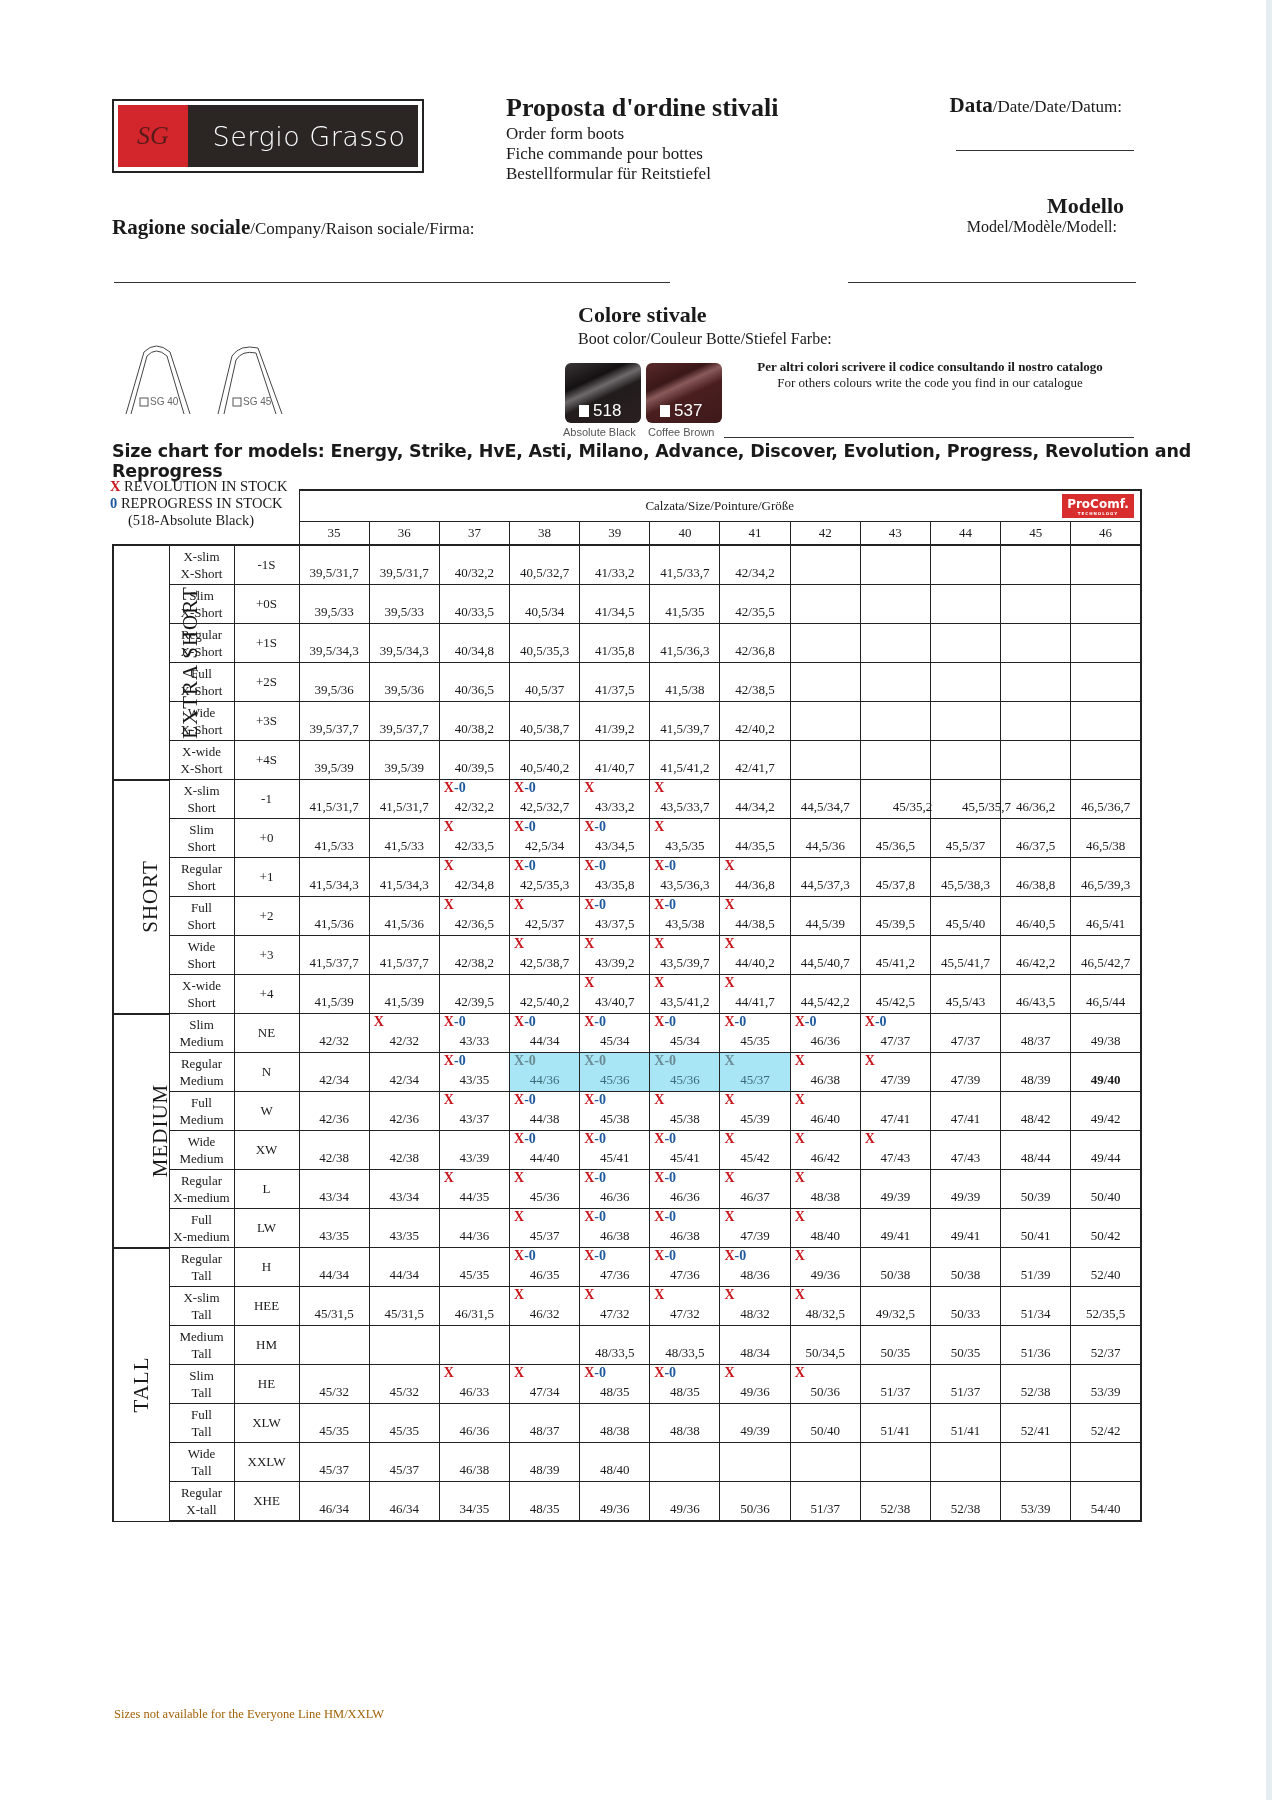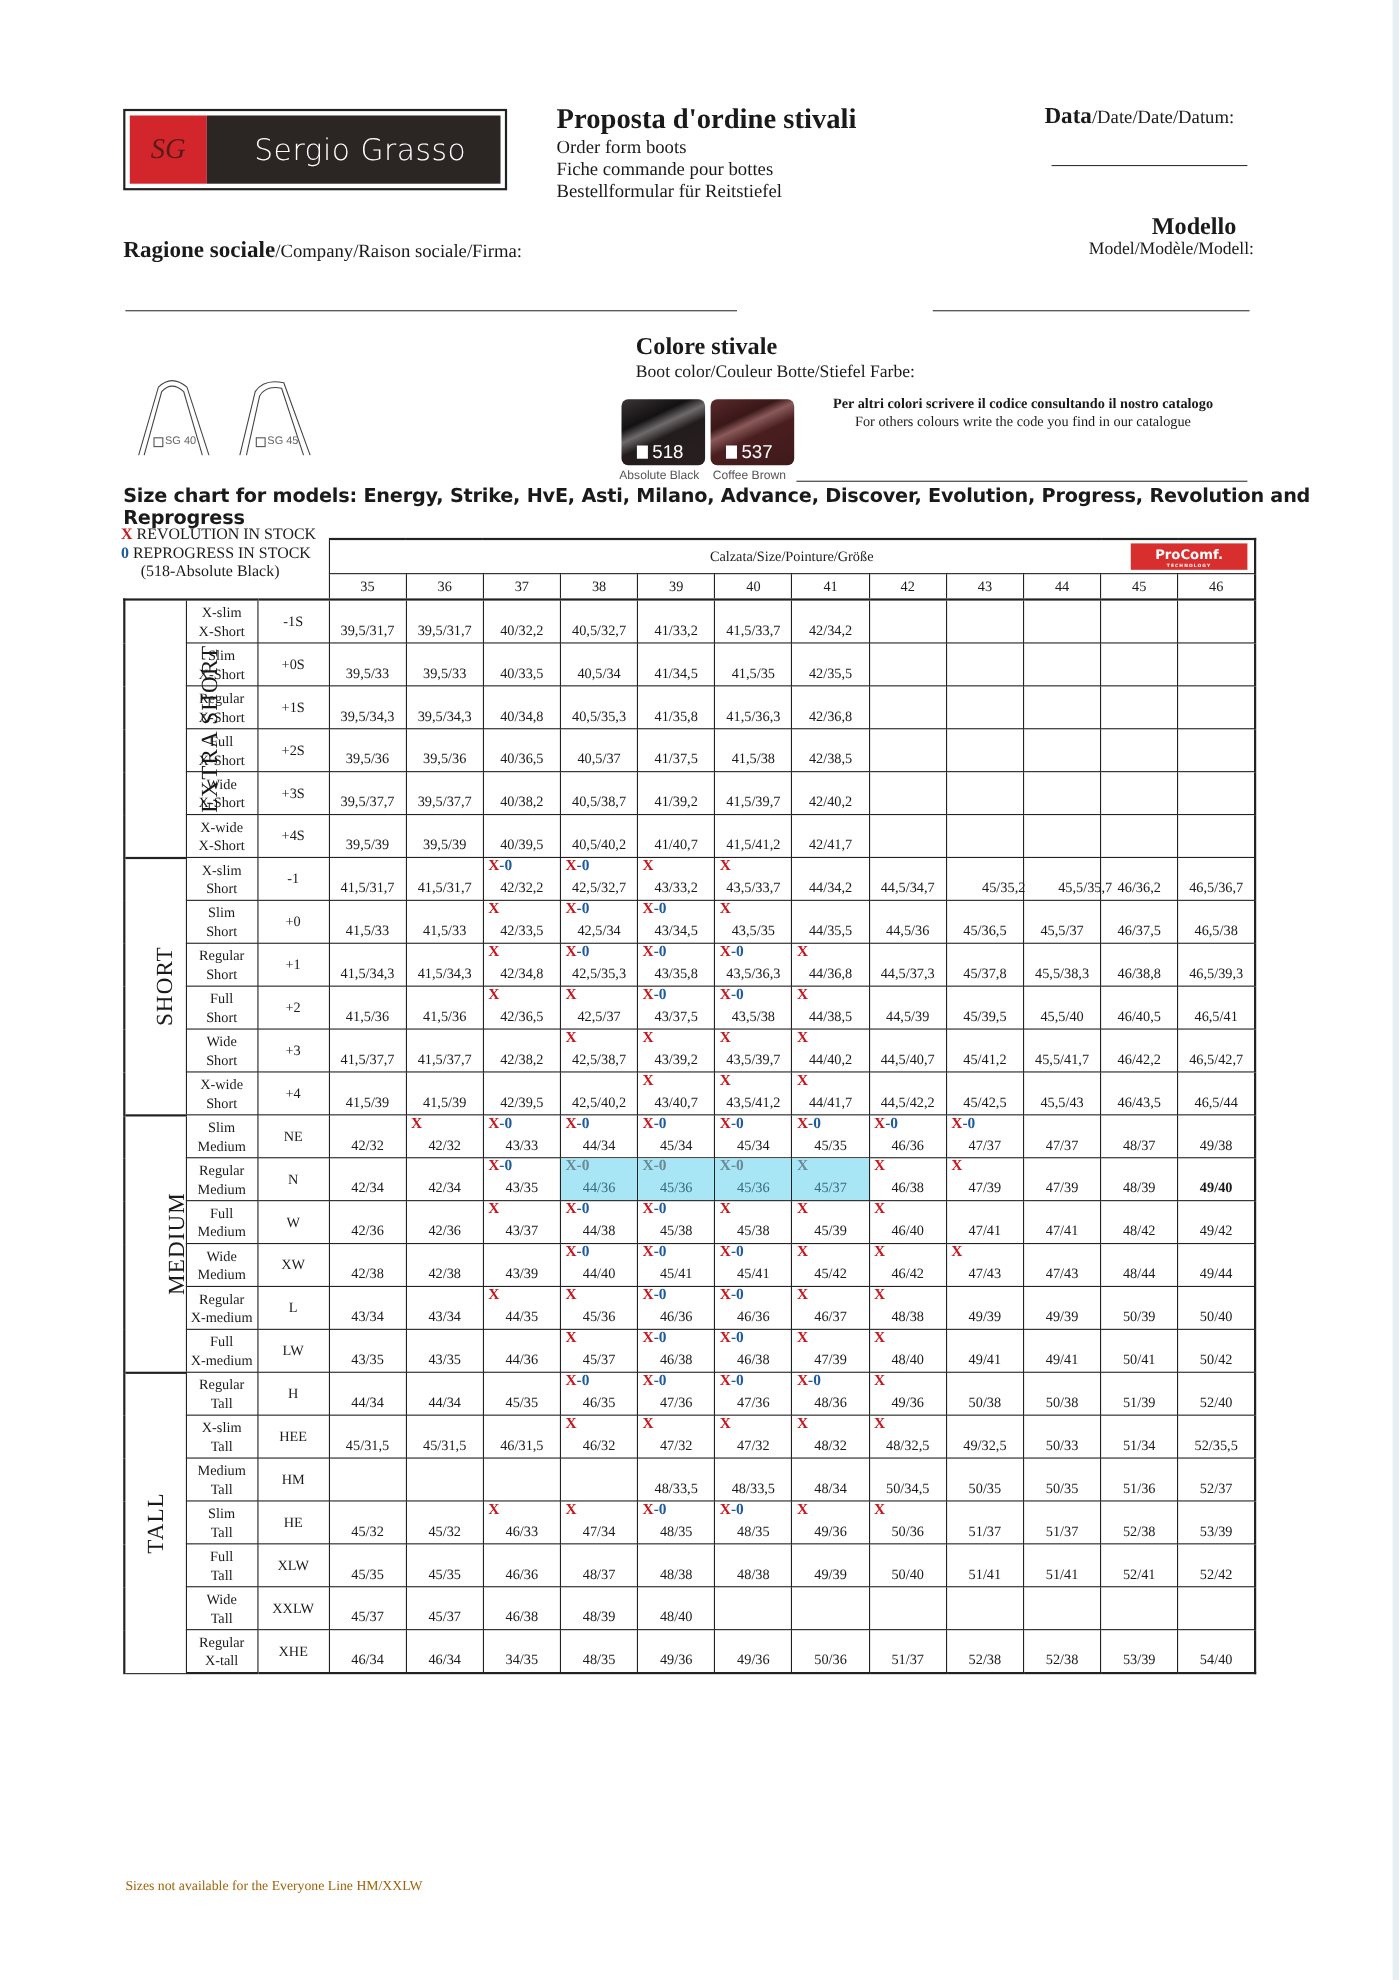--- a/index.html
+++ b/index.html
@@ -1,30 +1,30 @@
 <!DOCTYPE html>
 <html><head>
 <meta charset="utf-8">
 <style>
   html,body{margin:0;padding:0;background:#fff;}
   body{width:1272px;height:1800px;position:relative;overflow:hidden;font-family:"Liberation Serif","DejaVu Serif",serif;color:#1a1a1a;}
   .abs{position:absolute;}
   .right-strip{position:absolute;right:0;top:0;width:6px;height:1800px;background:#e6eef2;}
   
-  .logo{left:112px;top:99px;width:349px;height:74px;border:2px solid #222;box-sizing:border-box;padding:4px;background:#fff;}
+  .logo{left:112px;top:99px;width:312px;height:74px;border:2px solid #222;box-sizing:border-box;padding:4px;background:#fff;}
   .logo-inner{display:flex;width:100%;height:100%;}
   .logo-red{width:70px;background:#d2262c;display:flex;align-items:center;justify-content:center;color:#5a1a1a;font-size:26px;font-style:italic;}
   .logo-dark{flex:1;background:#2b2524;color:#fff;display:flex;align-items:center;justify-content:center;font-family:"DejaVu Sans",sans-serif;font-size:27px;font-weight:200;letter-spacing:0.5px;padding-left:12px;}
   .title-main{left:506px;top:93px;font-size:26px;font-weight:bold;}
   .title-sub{left:506px;font-size:17px;line-height:20px;}
   .data-label{right:150px;top:93px;font-size:17px;}
   .data-label b{font-size:21px;}
   .line{position:absolute;height:0;border-top:1.5px solid #333;}
   .modello-label{right:148px;top:193px;font-size:22px;font-weight:bold;}
-  .modello-sub{right:132px;top:218px;font-size:16px;}
+  .modello-sub{right:155px;top:218px;font-size:16px;}
   .ragione{left:112px;top:215px;font-size:17px;}
   .ragione b{font-size:21px;}
   .colore-title{left:578px;top:302px;font-size:22px;font-weight:bold;}
   .colore-sub{left:578px;top:330px;font-size:16px;}
   .swatch{width:76px;height:60px;border-radius:6px;position:absolute;overflow:hidden;}
   .swatch .code{position:absolute;bottom:2px;left:14px;color:#fff;font-family:"Liberation Sans",sans-serif;font-size:17px;}
   .swatch .code::before{content:"";display:inline-block;width:10px;height:12px;background:#fff;margin-right:4px;vertical-align:-1px;}
   .swatch-label{font-family:"Liberation Sans",sans-serif;font-size:11px;color:#555;position:absolute;}
   .other-colors{left:730px;top:359px;font-size:13px;text-align:center;width:400px;}
   .other-colors .l1{font-weight:bold;}
@@ -43,21 +43,21 @@
   .desc{font-size:13.5px;line-height:17px;vertical-align:middle !important;}
   .code{font-size:17px;vertical-align:middle !important;}
   .cell{position:relative;height:38px;}
   .cell .mark{position:absolute;top:1px;left:4px;font-size:14px;font-weight:bold;line-height:14px;}
   .cell .mark .mx{color:#c8161d;}
   .cell .mark .mo{color:#1f5a9e;}
   .cell .val{display:block;padding-bottom:3px;}
   .cell.hl{background:#a8e6f5;}
   .cell.hl .val{color:#3a6a7a;}
   .cell.hl .mark .mx,.cell.hl .mark .mo{color:#6b8a95;}
-  .procomf{position:absolute;right:6px;top:3px;width:106px;height:24px;background:#d82e2e;color:#fff;font-family:"DejaVu Sans",sans-serif;font-size:12px;font-weight:bold;display:flex;align-items:center;justify-content:center;}
+  .procomf{position:absolute;right:6px;top:3px;width:72px;height:24px;background:#d82e2e;color:#fff;font-family:"DejaVu Sans",sans-serif;font-size:12px;font-weight:bold;display:flex;align-items:center;justify-content:center;}
   .procomf small{display:block;font-size:4px;letter-spacing:1px;}
 </style>
 </head>
 <body>
 
 <div class="right-strip"></div>
 
 <div class="abs logo">
   <div class="logo-inner">
     <div class="logo-red">SG</div>

